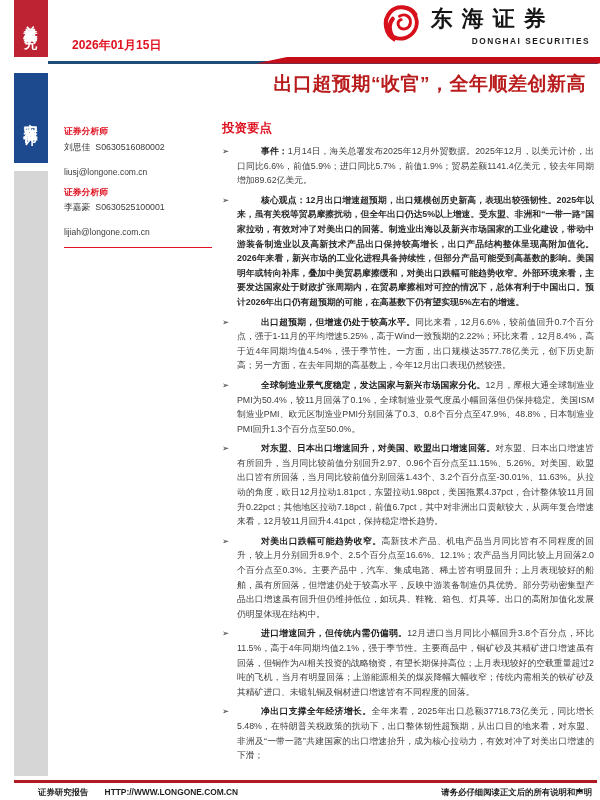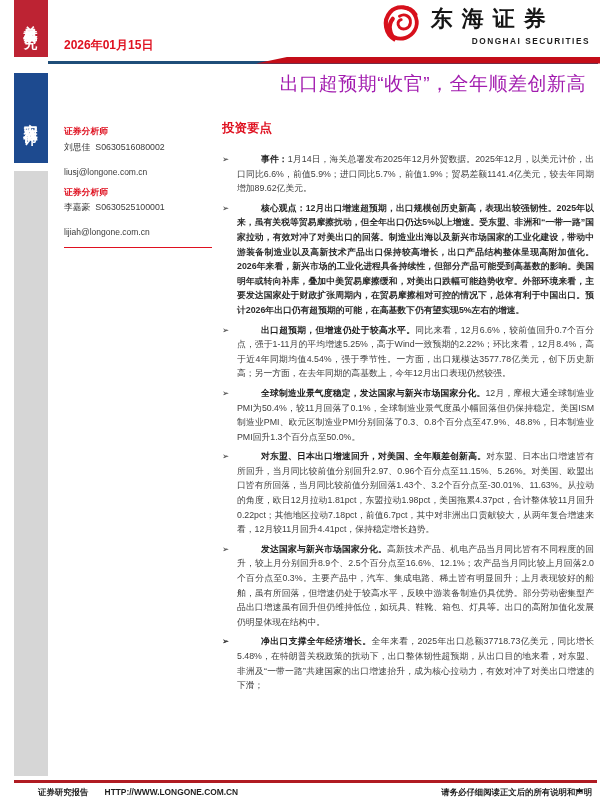--- a/index.html
+++ b/index.html
@@ -7,46 +7,46 @@
         font-family:"Liberation Sans","DejaVu Sans",sans-serif;}
 
   
   .cat-box{position:absolute;left:14px;width:34px;display:flex;align-items:center;justify-content:center;
            writing-mode:vertical-rl;color:#fff;font-weight:bold;font-size:14px;letter-spacing:3px;}
   .cat-top{top:-17px;height:74px;background:#bd2333;}
   .cat-bottom{top:73px;height:90px;background:#1d4a8f;}
   .gray-strip{position:absolute;left:14px;top:171px;width:34px;height:605px;background:#d6d6d6;}
 
   
-  .date{position:absolute;left:64px;top:37px;color:#df1120;font-weight:bold;font-size:12px;}
+  .date{position:absolute;left:72px;top:37px;color:#df1120;font-weight:bold;font-size:12px;}
   .rule-blue{position:absolute;left:48px;top:61px;width:550px;height:3px;background:#1f4e79;}
   .rule-red{position:absolute;left:256px;top:57px;width:344px;height:6.5px;background:#c40d18;
             clip-path:polygon(0 100%,9% 0,100% 0,100% 100%);}
 
   
   .logo{position:absolute;top:2px;right:10px;display:flex;align-items:center;gap:8px;}
   .logo-cn{font-family:"DejaVu Serif","Liberation Serif",serif;font-size:22px;font-weight:bold;
            color:#151515;letter-spacing:9px;white-space:nowrap;}
   .logo-en{font-size:8.3px;font-weight:bold;color:#1c1c1c;letter-spacing:1.5px;margin-top:2px;white-space:nowrap;margin-left:41px;}
 
   
   .title-block{position:absolute;right:14px;top:71px;text-align:right;width:430px;}
-  .title{font-size:19px;font-weight:normal;color:#a21caf;letter-spacing:.5px;}
+  .title{font-size:19px;font-weight:bold;color:#b91c1c;letter-spacing:.5px;}
   .subtitle{font-size:12.5px;font-weight:bold;color:#2e2e2e;margin-top:5px;}
 
   
   .analysts{position:absolute;left:64px;top:116px;width:152px;}
   .an-label{color:#df1120;font-weight:bold;font-size:8.8px;margin-top:10px;font-family:Liberation Serif, serif;}
   .an-name{font-size:8.8px;color:#3a3a3a;margin-top:3.5px;}
   .an-email{font-size:8.5px;color:#3a3a3a;margin-top:13px;margin-bottom:4px;}
   .an-rule{border:none;border-top:1.6px solid #df1120;margin:10px 0 0;width:148px;}
 
   
   .main{position:absolute;left:222px;top:120px;width:372px;height:658px;overflow:hidden;}
-  .section-title{color:#df1120;font-weight:bold;font-size:12.5px;margin:0 0 15px;}
+  .section-title{color:#df1120;font-weight:bold;font-size:12.5px;margin:0 0 7px;}
   .bullets{list-style:none;margin:0;padding:0;}
   .bullets li{position:relative;padding-left:15px;margin-bottom:5px;font-size:8.8px;line-height:14.6px;
               color:#3d3d3d;text-align:justify;}
   .bullets .marker{position:absolute;left:0;top:0;color:#333;font-size:8.5px;}
   .bullets .lead{color:#222;font-weight:bold;margin-left:24px;}
   .bullets li.bold-all{font-weight:bold;color:#2d2d2d;}
 
   
   .footer-rule{position:absolute;left:14px;top:780px;width:583px;height:3px;background:#b01b22;}
   .footer{position:absolute;left:38px;right:8px;top:787px;display:flex;justify-content:space-between;
@@ -101,23 +101,23 @@
       <hr class="an-rule">
     </div>
 
   <div class="main">
     <h2 class="section-title">投资要点</h2>
     <ul class="bullets">
         <li><span class="marker">➢</span><span><span class="lead">事件：</span>1月14日，海关总署发布2025年12月外贸数据。2025年12月，以美元计价，出口同比6.6%，前值5.9%；进口同比5.7%，前值1.9%；贸易差额1141.4亿美元，较去年同期增加89.62亿美元。</span></li>
         <li class="bold-all"><span class="marker">➢</span><span><span class="lead">核心观点：</span>12月出口增速超预期，出口规模创历史新高，表现出较强韧性。2025年以来，虽有关税等贸易摩擦扰动，但全年出口仍达5%以上增速。受东盟、非洲和“一带一路”国家拉动，有效对冲了对美出口的回落。制造业出海以及新兴市场国家的工业化建设，带动中游装备制造业以及高新技术产品出口保持较高增长，出口产品结构整体呈现高附加值化。2026年来看，新兴市场的工业化进程具备持续性，但部分产品可能受到高基数的影响。美国明年或转向补库，叠加中美贸易摩擦缓和，对美出口跌幅可能趋势收窄。外部环境来看，主要发达国家处于财政扩张周期内，在贸易摩擦相对可控的情况下，总体有利于中国出口。预计2026年出口仍有超预期的可能，在高基数下仍有望实现5%左右的增速。</span></li>
         <li><span class="marker">➢</span><span><span class="lead">出口超预期，但增速仍处于较高水平。</span>同比来看，12月6.6%，较前值回升0.7个百分点，强于1-11月的平均增速5.25%，高于Wind一致预期的2.22%；环比来看，12月8.4%，高于近4年同期均值4.54%，强于季节性。一方面，出口规模达3577.78亿美元，创下历史新高；另一方面，在去年同期的高基数上，今年12月出口表现仍然较强。</span></li>
         <li><span class="marker">➢</span><span><span class="lead">全球制造业景气度稳定，发达国家与新兴市场国家分化。</span>12月，摩根大通全球制造业PMI为50.4%，较11月回落了0.1%，全球制造业景气度虽小幅回落但仍保持稳定。美国ISM制造业PMI、欧元区制造业PMI分别回落了0.3、0.8个百分点至47.9%、48.8%，日本制造业PMI回升1.3个百分点至50.0%。</span></li>
-        <li><span class="marker">➢</span><span><span class="lead">对东盟、日本出口增速回升，对美国、全年顺差创新高。</span>对东盟、日本出口增速皆有所回升，当月同比较前值分别回升2.97、0.96个百分点至11.15%、5.26%。对美国、欧盟出口皆有所回落，当月同比较前值分别回落1.43个、3.2个百分点至-30.01%、11.63%。从拉动的角度，欧日12月拉动1.81pct，东盟拉动1.98pct，美国拖累4.37pct，合计整体较11月回升0.22pct；其他地区拉动7.18pct，前值6.7pct，其中对非洲出口贡献较大，从两年复合增速来看，12月较11月回升4.41pct，保持稳定增长趋势。</span></li>
-        <li><span class="marker">➢</span><span><span class="lead">发达国家与新兴市场国家分化。</span>高新技术产品、机电产品当月同比皆有不同程度的回升，较上月分别回升8.9个、2.5个百分点至16.6%、12.1%；农产品当月同比较上月回落2.0个百分点至0.3%。主要产品中，汽车、集成电路、稀土皆有明显回升；上月表现较好的船舶，虽有所回落，但增速仍处于较高水平，反映中游装备制造仍具优势。部分劳动密集型产品出口增速虽有回升但仍维持低位，如玩具、鞋靴、箱包、灯具等。出口的高附加值化发展仍明显体现在结构中。</span></li>
-        <li><span class="marker">➢</span></li>
+        <li><span class="marker">➢</span><span><span class="lead">对东盟、日本出口增速回升，对美国、欧盟出口增速回落。</span>对东盟、日本出口增速皆有所回升，当月同比较前值分别回升2.97、0.96个百分点至11.15%、5.26%。对美国、欧盟出口皆有所回落，当月同比较前值分别回落1.43个、3.2个百分点至-30.01%、11.63%。从拉动的角度，欧日12月拉动1.81pct，东盟拉动1.98pct，美国拖累4.37pct，合计整体较11月回升0.22pct；其他地区拉动7.18pct，前值6.7pct，其中对非洲出口贡献较大，从两年复合增速来看，12月较11月回升4.41pct，保持稳定增长趋势。</span></li>
+        <li><span class="marker">➢</span><span><span class="lead">对美出口跌幅可能趋势收窄。</span>高新技术产品、机电产品当月同比皆有不同程度的回升，较上月分别回升8.9个、2.5个百分点至16.6%、12.1%；农产品当月同比较上月回落2.0个百分点至0.3%。主要产品中，汽车、集成电路、稀土皆有明显回升；上月表现较好的船舶，虽有所回落，但增速仍处于较高水平，反映中游装备制造仍具优势。部分劳动密集型产品出口增速虽有回升但仍维持低位，如玩具、鞋靴、箱包、灯具等。出口的高附加值化发展仍明显体现在结构中。</span></li>
+        <li><span class="marker">➢</span><span><span class="lead">进口增速回升，但传统内需仍偏弱。</span>12月进口当月同比小幅回升3.8个百分点，环比11.5%，高于4年同期均值2.1%，强于季节性。主要商品中，铜矿砂及其精矿进口增速虽有回落，但铜作为AI相关投资的战略物资，有望长期保持高位；上月表现较好的空载重量超过2吨的飞机，当月有明显回落；上游能源相关的煤炭降幅大幅收窄；传统内需相关的铁矿砂及其精矿进口、未锻轧铜及铜材进口增速皆有不同程度的回落。</span></li>
         <li><span class="marker">➢</span><span><span class="lead">净出口支撑全年经济增长。</span>全年来看，2025年出口总额37718.73亿美元，同比增长5.48%，在特朗普关税政策的扰动下，出口整体韧性超预期，从出口目的地来看，对东盟、非洲及“一带一路”共建国家的出口增速抬升，成为核心拉动力，有效对冲了对美出口增速的下滑；</span></li>
       </ul>
   </div>
 
   <div class="footer-rule"></div>
   <div class="footer">
     <div class="fl">
       <span>证券研究报告</span>
       <span>HTTP://WWW.LONGONE.COM.CN</span>
     </div>

